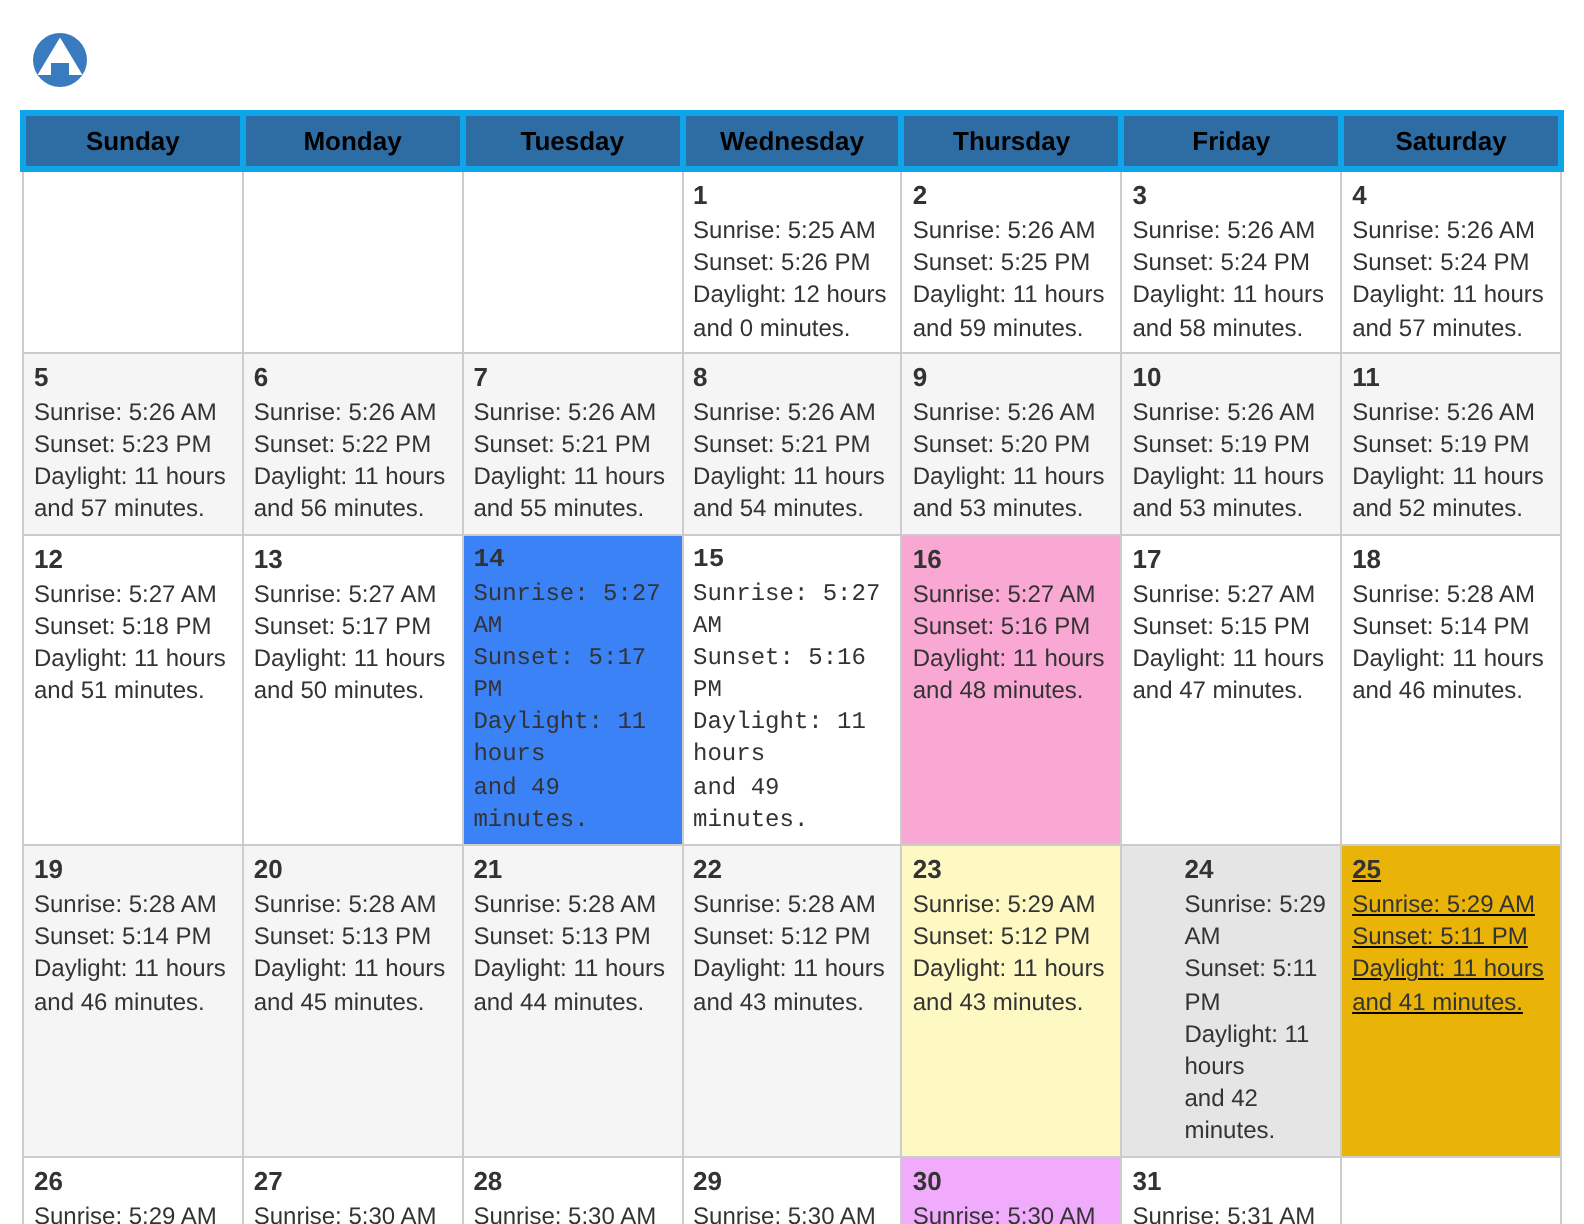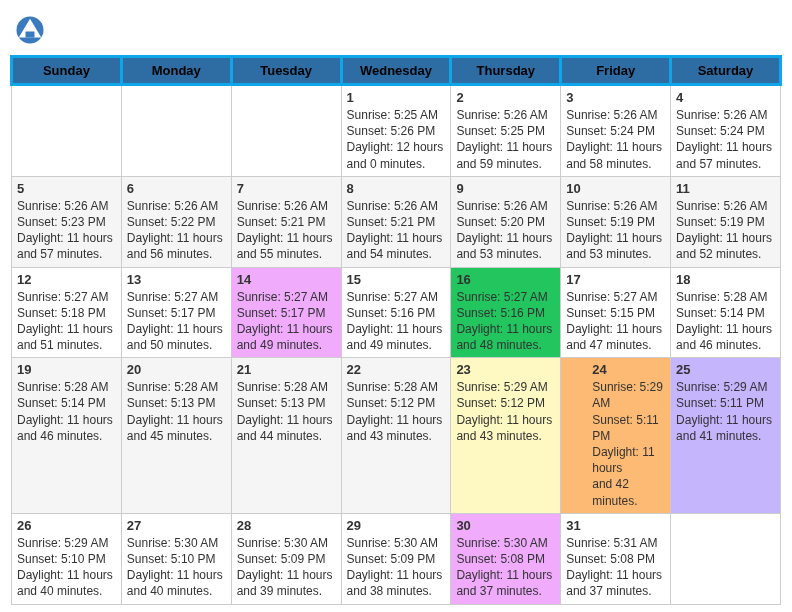--- a/index.html
+++ b/index.html
@@ -235,35 +235,35 @@
 Daylight: 11 hours
 and 51 minutes.</div>
           </td>
           <td style="background-color: rgb(255, 255, 255);">
             <span class="day-number">13</span>
             <div class="day-info" style="white-space: pre-line;">Sunrise: 5:27 AM
 Sunset: 5:17 PM
 Daylight: 11 hours
 and 50 minutes.</div>
           </td>
-          <td style="background-color: #f0abfc;">
+          <td style="background-color: #3b82f6; font-family: Liberation Mono, monospace;">
             <span class="day-number">14</span>
             <div class="day-info" style="white-space: pre-line;">Sunrise: 5:27 AM
 Sunset: 5:17 PM
 Daylight: 11 hours
 and 49 minutes.</div>
           </td>
-          <td style="background-color: rgb(255, 255, 255);">
+          <td style="background-color: rgb(255, 255, 255); font-family: Liberation Mono, monospace;">
             <span class="day-number">15</span>
             <div class="day-info" style="white-space: pre-line;">Sunrise: 5:27 AM
 Sunset: 5:16 PM
 Daylight: 11 hours
 and 49 minutes.</div>
           </td>
-          <td style="background-color: #22c55e;">
+          <td style="background-color: #f9a8d4;">
             <span class="day-number">16</span>
             <div class="day-info" style="white-space: pre-line;">Sunrise: 5:27 AM
 Sunset: 5:16 PM
 Daylight: 11 hours
 and 48 minutes.</div>
           </td>
           <td style="background-color: rgb(255, 255, 255);">
             <span class="day-number">17</span>
             <div class="day-info" style="white-space: pre-line;">Sunrise: 5:27 AM
 Sunset: 5:15 PM
@@ -307,28 +307,28 @@
 Daylight: 11 hours
 and 43 minutes.</div>
           </td>
           <td style="background-color: #fef9c3;">
             <span class="day-number">23</span>
             <div class="day-info" style="white-space: pre-line;">Sunrise: 5:29 AM
 Sunset: 5:12 PM
 Daylight: 11 hours
 and 43 minutes.</div>
           </td>
-          <td style="background-color: #fdba74; padding-left: 31px;">
+          <td style="background-color: #e5e5e5; padding-left: 31px;">
             <span class="day-number">24</span>
             <div class="day-info" style="white-space: pre-line;">Sunrise: 5:29 AM
 Sunset: 5:11 PM
 Daylight: 11 hours
 and 42 minutes.</div>
           </td>
-          <td style="background-color: #c4b5fd;">
+          <td style="background-color: #eab308; text-decoration: underline;">
             <span class="day-number">25</span>
             <div class="day-info" style="white-space: pre-line;">Sunrise: 5:29 AM
 Sunset: 5:11 PM
 Daylight: 11 hours
 and 41 minutes.</div>
           </td>
         </tr>
         <tr>
           <td style="background-color: rgb(255, 255, 255);">
             <span class="day-number">26</span>

